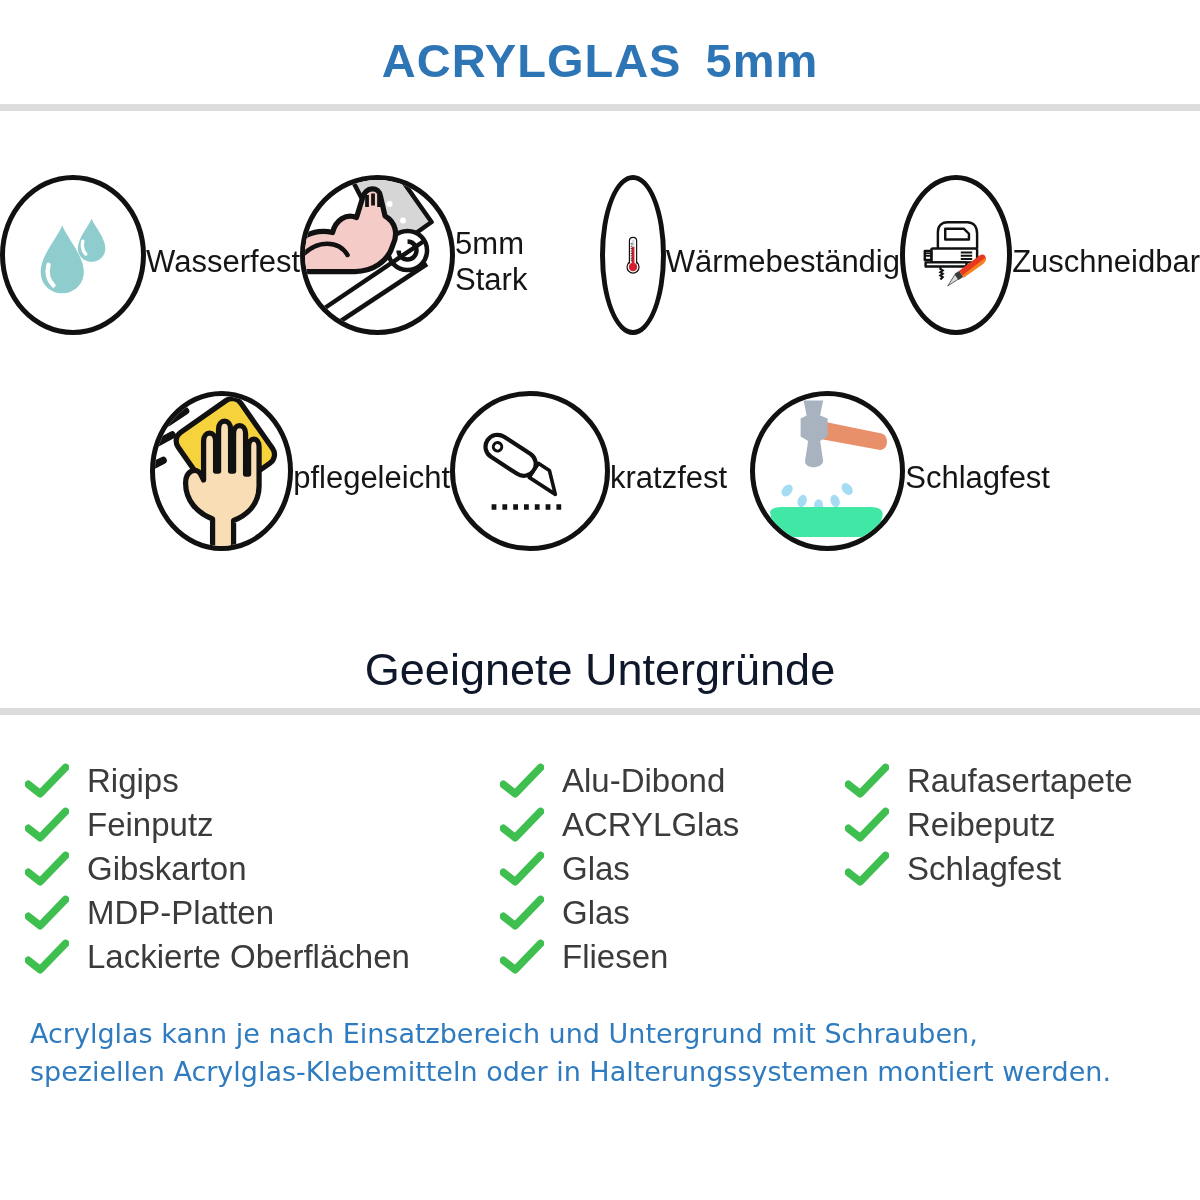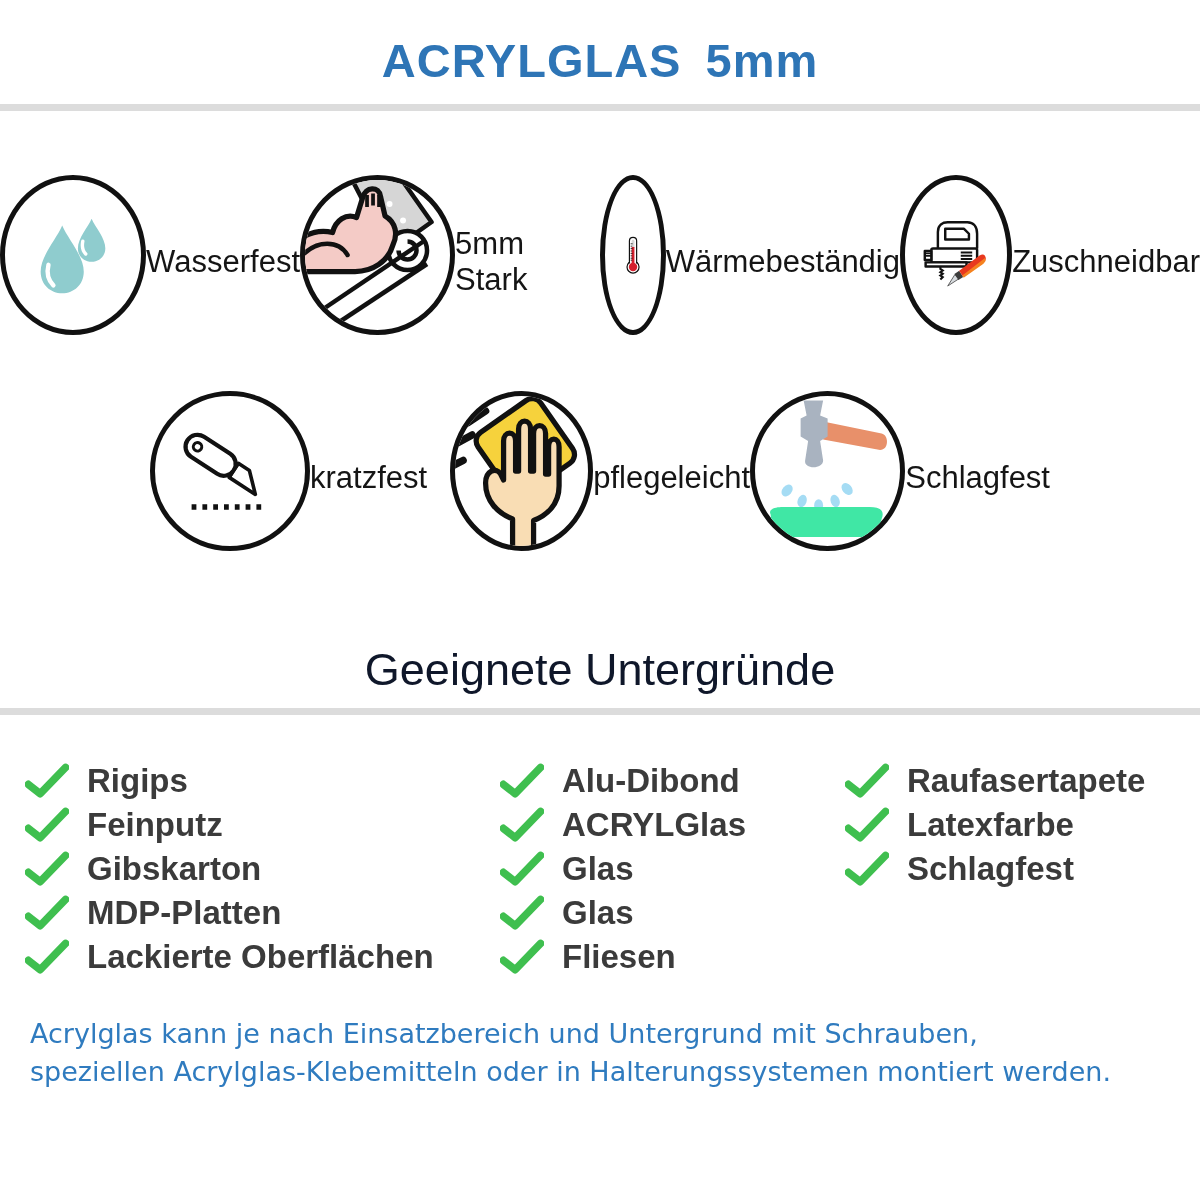--- a/index.html
+++ b/index.html
@@ -19,21 +19,21 @@
   .circle svg{display:block;}
   .svg-inset{width:72%;height:72%;}
   .svg-inset-lg{width:80%;height:80%;}
   .svg-full{width:100%;height:100%;}
   .feature-label{margin-top:14px;font-size:31px;line-height:36px;color:#151515;}
 
   .heading2{margin:88px 0 0;text-align:center;font-size:45px;line-height:62px;
             font-weight:500;color:#0f172a;}
   .divider2{height:7px;background:#dcdcdc;margin-top:7px;}
 
-  .surfaces{display:flex;margin-top:44px;padding-left:25px;font-weight:bold;}
+  .surfaces{display:flex;margin-top:44px;padding-left:25px;}
   .surface-col{display:flex;flex-direction:column;}
   .col1{width:475px;}
   .col2{width:345px;}
   .col3{width:355px;}
   .surface-item{display:flex;align-items:center;height:44px;}
   .check{width:44px;height:36px;flex:0 0 44px;}
   .surface-label{margin-left:18px;font-size:33px;color:#3b3b3b;white-space:nowrap;}
 
   .footer{margin:36px 30px 6px;font-size:27px;line-height:38px;color:#2f7bbf;
           font-family:"DejaVu Sans",sans-serif;}
@@ -116,42 +116,42 @@
         </svg>
       </div>
       <div class="feature-label">Zuschneidbar</div>
     </div>
   </div>
 
   <div class="feature-row row2">
 
     <div class="feature">
       <div class="circle">
+        <svg class="svg-full" viewBox="0 0 100 100" preserveAspectRatio="xMidYMid slice">
+          <path d="M14 18 L26 10 M6 32 L17 26 M3 47 L11 43" stroke="#111" stroke-width="5" stroke-linecap="round"></path>
+          <rect x="27" y="9" width="51" height="51" rx="7" transform="rotate(-35 52.5 34.5)" fill="#f6d23c" stroke="#111" stroke-width="3.5"></rect>
+          <path d="M44 104 L44 82 C34 78 26 70 26 58 C26 50 33 47 36 52 L38 56 L38 30 C38 23 46 23 46 30 L46 50 L48 50 L48 22 C48 15 56 15 56 22 L56 50 L58 50 L58 25 C58 18 66 18 66 25 L66 52 L68 52 L68 34 C68 27 75 27 75 34 L75 60 C75 73 66 80 58 83 L58 104 Z" fill="#f9ddb4" stroke="#111" stroke-width="3.5" stroke-linejoin="round"></path>
+        </svg>
+      </div>
+      <div class="feature-label">pflegeleicht</div>
+    </div>
+
+    <div class="feature">
+      <div class="circle">
         <svg class="svg-inset-lg" viewBox="0 0 100 100">
           <g transform="translate(20 16) rotate(33)" fill="#fff" stroke="#111" stroke-linejoin="round">
             <rect x="0" y="0" width="46" height="20" rx="10" stroke-width="3.5"></rect>
             <circle cx="10" cy="10" r="3.5" stroke-width="2.5"></circle>
             <polygon points="46,3 57,3 72,17 46,17" stroke-width="3"></polygon>
             <line x1="46" y1="3" x2="46" y2="17" stroke-width="3"></line>
           </g>
           <line x1="18" y1="80" x2="80" y2="80" stroke="#111" stroke-width="4.5" stroke-dasharray="4 5"></line>
         </svg>
       </div>
       <div class="feature-label">kratzfest</div>
-    </div>
-
-    <div class="feature">
-      <div class="circle">
-        <svg class="svg-full" viewBox="0 0 100 100" preserveAspectRatio="xMidYMid slice">
-          <path d="M14 18 L26 10 M6 32 L17 26 M3 47 L11 43" stroke="#111" stroke-width="5" stroke-linecap="round"></path>
-          <rect x="27" y="9" width="51" height="51" rx="7" transform="rotate(-35 52.5 34.5)" fill="#f6d23c" stroke="#111" stroke-width="3.5"></rect>
-          <path d="M44 104 L44 82 C34 78 26 70 26 58 C26 50 33 47 36 52 L38 56 L38 30 C38 23 46 23 46 30 L46 50 L48 50 L48 22 C48 15 56 15 56 22 L56 50 L58 50 L58 25 C58 18 66 18 66 25 L66 52 L68 52 L68 34 C68 27 75 27 75 34 L75 60 C75 73 66 80 58 83 L58 104 Z" fill="#f9ddb4" stroke="#111" stroke-width="3.5" stroke-linejoin="round"></path>
-        </svg>
-      </div>
-      <div class="feature-label">pflegeleicht</div>
     </div>
 
     <div class="feature">
       <div class="circle">
         <svg class="svg-full" viewBox="0 0 100 100" preserveAspectRatio="xMidYMid slice">
           <path d="M47 17 L86 25 C91 26 91 36 85 36 L47 29 Z" fill="#e8906a"></path>
           <path d="M34 3 L47 3 L45 13 L50 15 L50 27 L45 30 L47 43 C47 49 34 49 35 43 L37 30 L32 27 L32 15 L36 13 Z" fill="#a9b3c0"></path>
           <g fill="#a5dcf4">
             <ellipse cx="23" cy="63" rx="3.2" ry="4.4" transform="rotate(40 23 63)"></ellipse>
             <ellipse cx="33" cy="70" rx="3" ry="4.2" transform="rotate(20 33 70)"></ellipse>
@@ -241,21 +241,21 @@
       <div class="surface-item">
         <svg class="check" viewBox="0 0 52 42">
             <path d="M4 25 L18 36 L48 5" fill="none" stroke="#3fbf4f" stroke-width="9" stroke-linecap="round" stroke-linejoin="round"></path>
           </svg>
         <span class="surface-label">Raufasertapete</span>
       </div>
       <div class="surface-item">
         <svg class="check" viewBox="0 0 52 42">
             <path d="M4 25 L18 36 L48 5" fill="none" stroke="#3fbf4f" stroke-width="9" stroke-linecap="round" stroke-linejoin="round"></path>
           </svg>
-        <span class="surface-label">Latexfarbe</span>
+        <span class="surface-label">Reibeputz</span>
       </div>
       <div class="surface-item">
         <svg class="check" viewBox="0 0 52 42">
             <path d="M4 25 L18 36 L48 5" fill="none" stroke="#3fbf4f" stroke-width="9" stroke-linecap="round" stroke-linejoin="round"></path>
           </svg>
         <span class="surface-label">Schlagfest</span>
       </div>
     </div>
   </div>
 

